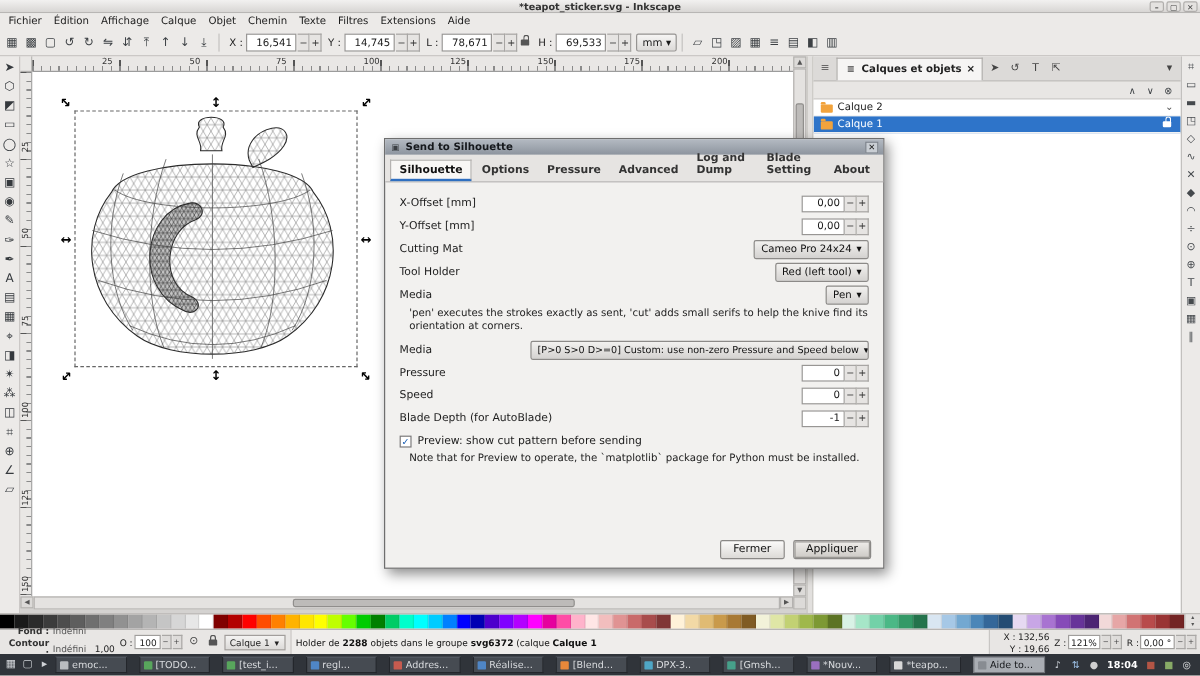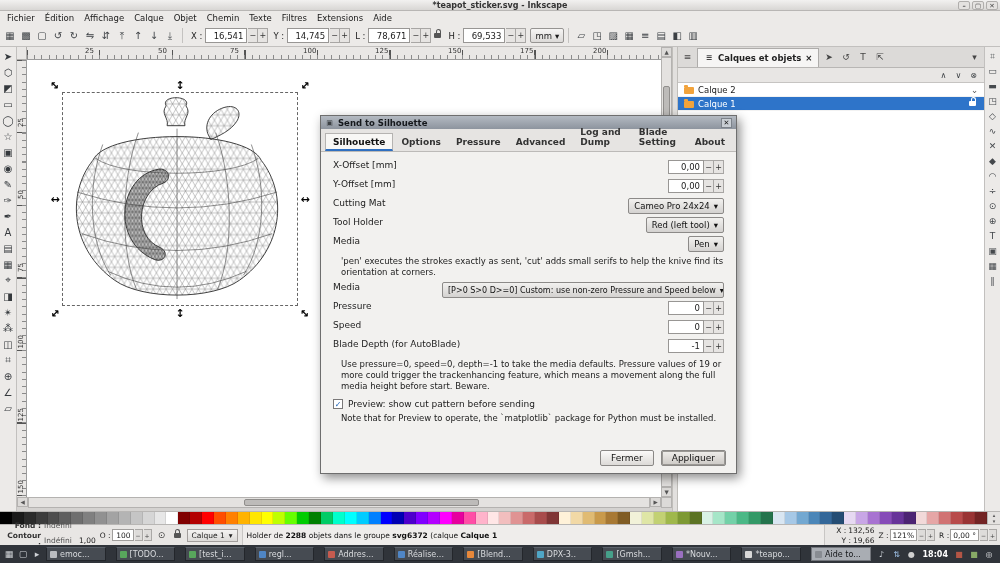--- a/index.html
+++ b/index.html
@@ -78,21 +78,21 @@
 
   
   .dialog{position:absolute;left:320px;top:115px;width:417px;height:359px;background:#f2f1ef;border:1px solid #6e6e6e;box-shadow:3px 4px 10px rgba(0,0,0,.45)}
   .dtitle{height:13px;background:linear-gradient(#b4bac2,#8d949e);display:flex;align-items:center;gap:4px;padding:0 4px;font-size:8.5px;font-weight:bold;color:#15181c}
   .dtitle .ic{width:9px;height:9px;font-size:7px}
   .dclose{margin-left:auto;width:11px;height:10px;background:#c9ced4;border:1px solid #7c828a;display:flex;align-items:center;justify-content:center;font-size:7px;color:#222}
   .dtabs{height:23px;background:#e6e4e2;border-bottom:1px solid #bcbab8;display:flex;align-items:flex-end;padding:0 4px;gap:1px}
   .dtab{padding:3px 7px 2px;font-size:9px;font-weight:bold;color:#333;border-bottom:2px solid transparent}
   .dtab.active{background:#f8f7f5;border:1px solid #b5b3b1;border-bottom:2px solid #2f6fc0;color:#111}
   .dbody{position:absolute;left:0;top:37px;right:0;bottom:0;padding:7px 12px 0}
-  .drow{height:19px;display:flex;align-items:flex-start;justify-content:space-between}
+  .drow{height:19px;display:flex;align-items:center;justify-content:space-between}
   .dlabel{font-size:9px;color:#1c1c1c}
   .dspin{display:inline-flex;align-items:center}
   .dspin .entry{min-width:36px;height:14px}
   .dspin .spin-btn{height:14px}
   .dcombo{height:16px;display:inline-flex;align-items:center;gap:4px;padding:0 5px;background:linear-gradient(#f2f1ef,#d4d2d0);border:1px solid #8c8a88;border-radius:2px;font-size:8.5px;color:#111;white-space:nowrap;overflow:hidden}
   .dcombo.wide{max-width:282px;font-size:8px}
   .dnote{font-size:8.5px;line-height:11px;color:#222;margin:1px 0 4px 8px;max-width:388px}
   .dcheckrow{height:16px;display:flex;align-items:center;gap:5px;margin-top:2px}
   .cb{width:10px;height:10px;background:#fff;border:1px solid #7a7878;display:flex;align-items:center;justify-content:center;font-size:8px;font-weight:bold;color:#1a5fb4;flex:0 0 auto}
   .dbuttons{position:absolute;right:10px;bottom:7px;display:flex;gap:7px}
@@ -487,21 +487,20 @@
       <div class="drow">
         <span class="dlabel">Blade Depth (for AutoBlade)</span>
         <span class="dspin">
             <span class="entry">
               <span>-1</span>
             </span>
             <span class="spin-btn">−</span>
             <span class="spin-btn">+</span>
           </span>
       </div>
-      <div class="dnote">Use pressure=0, speed=0, depth=-1 to take the media defaults. Pressure values of 19 or more could trigger the trackenhancing feature, which means a movement along the full media height before start. Beware.</div>
       <div class="dcheckrow">
         <span class="cb">
             <span>✓</span>
           </span>
         <span class="dlabel">Preview: show cut pattern before sending</span>
       </div>
       <div class="dnote">Note that for Preview to operate, the `matplotlib` package for Python must be installed.</div>
       <div class="dbuttons">
         <span class="btn">Fermer</span>
         <span class="btn apply">Appliquer</span>

